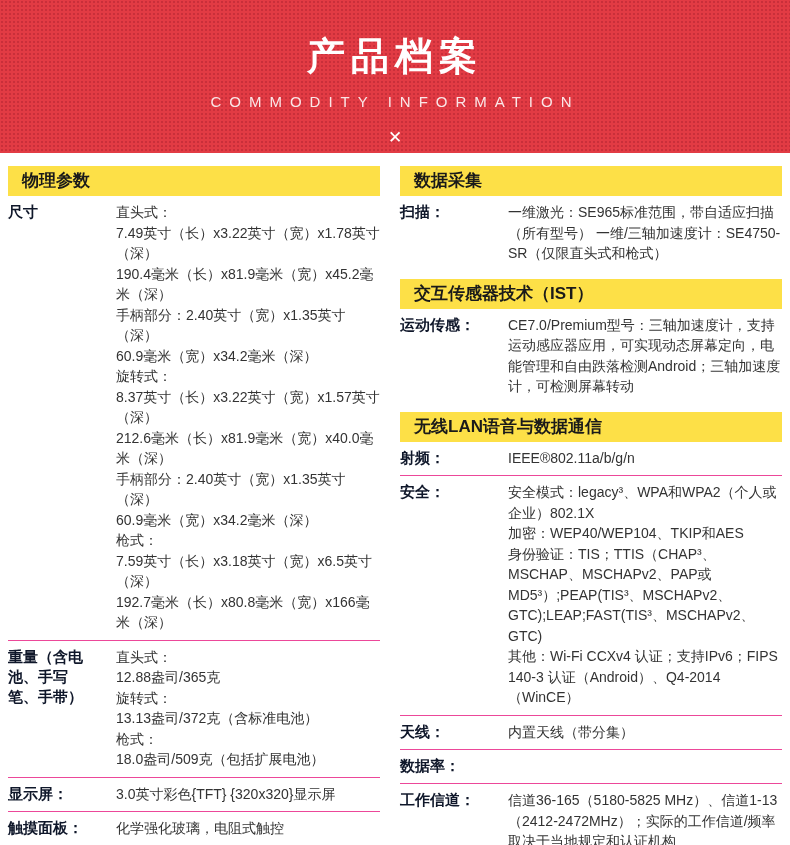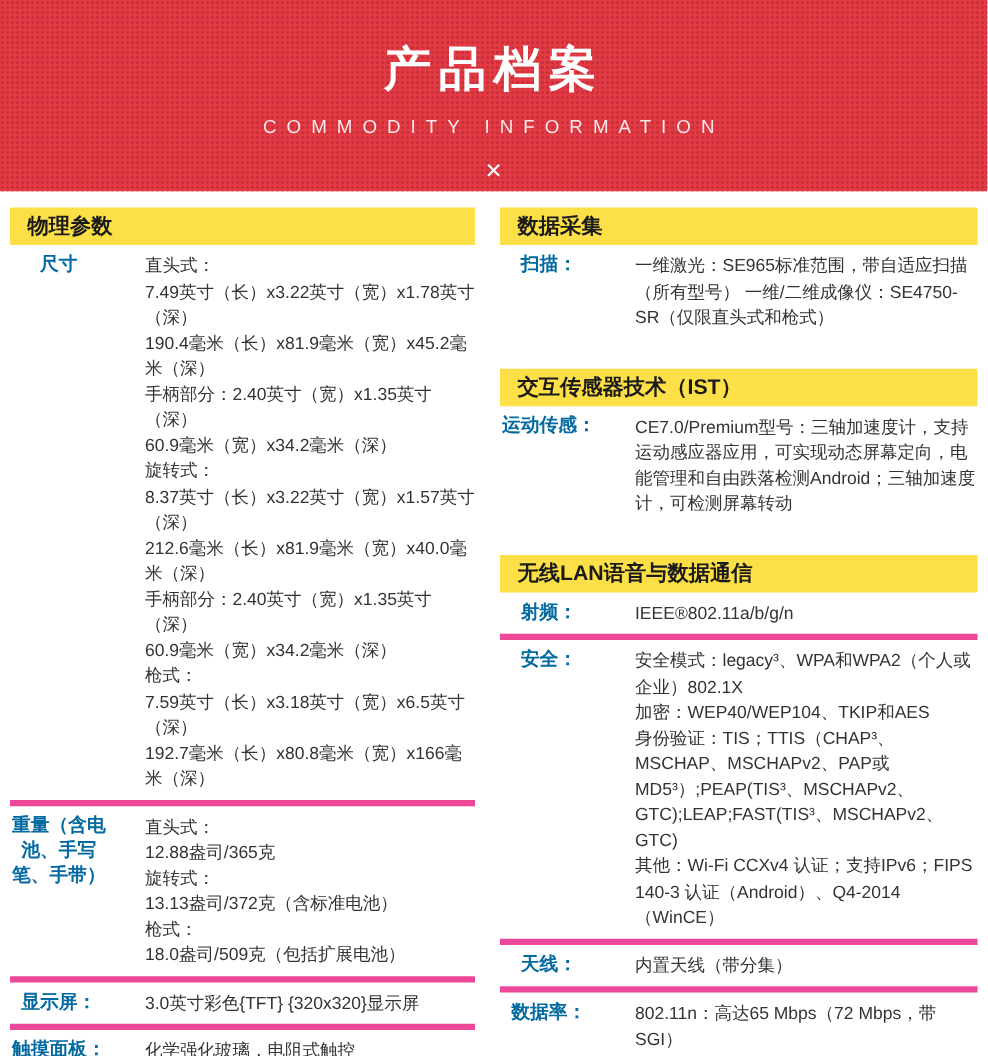--- a/index.html
+++ b/index.html
@@ -28,27 +28,27 @@
   .content{
     display:flex;padding:13px 8px 0 8px;gap:20px;box-sizing:border-box;
   }
   .column{flex:0 0 auto;}
   .column-left{width:372px;}
   .column-right{width:382px;}
   .section-header{
     background:#fde047;height:30px;line-height:30px;padding-left:14px;
     font-size:17px;font-weight:700;color:#1a1a1a;box-sizing:border-box;
   }
-  .section-header:not(:first-child){margin-top:24px;}
+  .section-header:not(:first-child){margin-top:8px;}
   .rows{width:100%;}
   .row{display:flex;padding:6px 0 7px 0;}
-  .row + .row{border-top:5px solid #ec4899;}
+  .row + .row{border-top:1px solid #ec4899;}
   .label{
     flex:0 0 84px;width:84px;padding-right:6px;box-sizing:border-box;
-    font-size:15px;font-weight:700;color:#0369a1;line-height:20px;text-align:center;
+    font-size:15px;font-weight:700;color:#0f172a;line-height:20px;
   }
   .value{
     flex:1;font-size:14px;color:#333;line-height:20.5px;overflow-wrap:break-word;margin-left:24px;
   }
   .vline{min-height:20px;}
 </style>
 </head>
 <body>
 
 <div class="banner">
@@ -109,21 +109,21 @@
           </div>
         </div>
       </div>
     </div>
     <div class="column column-right">
       <div class="section-header">数据采集</div>
       <div class="rows">
         <div class="row">
           <div class="label">扫描：</div>
           <div class="value">
-            <div class="vline">一维激光：SE965标准范围，带自适应扫描（所有型号） 一维/二维成像仪：SE4750-SR（仅限直头式和枪式）</div>
+            <div class="vline">一维激光：SE965标准范围，带自适应扫描（所有型号） 一维/三轴加速度计：SE4750-SR（仅限直头式和枪式）</div>
           </div>
         </div>
       </div>
       <div class="section-header">交互传感器技术（IST）</div>
       <div class="rows">
         <div class="row">
           <div class="label">运动传感：</div>
           <div class="value">
             <div class="vline">CE7.0/Premium型号：三轴加速度计，支持运动感应器应用，可实现动态屏幕定向，电能管理和自由跌落检测Android；三轴加速度计，可检测屏幕转动</div>
           </div>
@@ -148,21 +148,20 @@
         </div>
         <div class="row">
           <div class="label">天线：</div>
           <div class="value">
             <div class="vline">内置天线（带分集）</div>
           </div>
         </div>
         <div class="row">
           <div class="label">数据率：</div>
           <div class="value">
-            <div class="vline">802.11n：高达65 Mbps（72 Mbps，带SGI）</div>
           </div>
         </div>
         <div class="row">
           <div class="label">工作信道：</div>
           <div class="value">
             <div class="vline">信道36-165（5180-5825 MHz）、信道1-13（2412-2472MHz）；实际的工作信道/频率取决于当地规定和认证机构</div>
           </div>
         </div>
       </div>
     </div>

